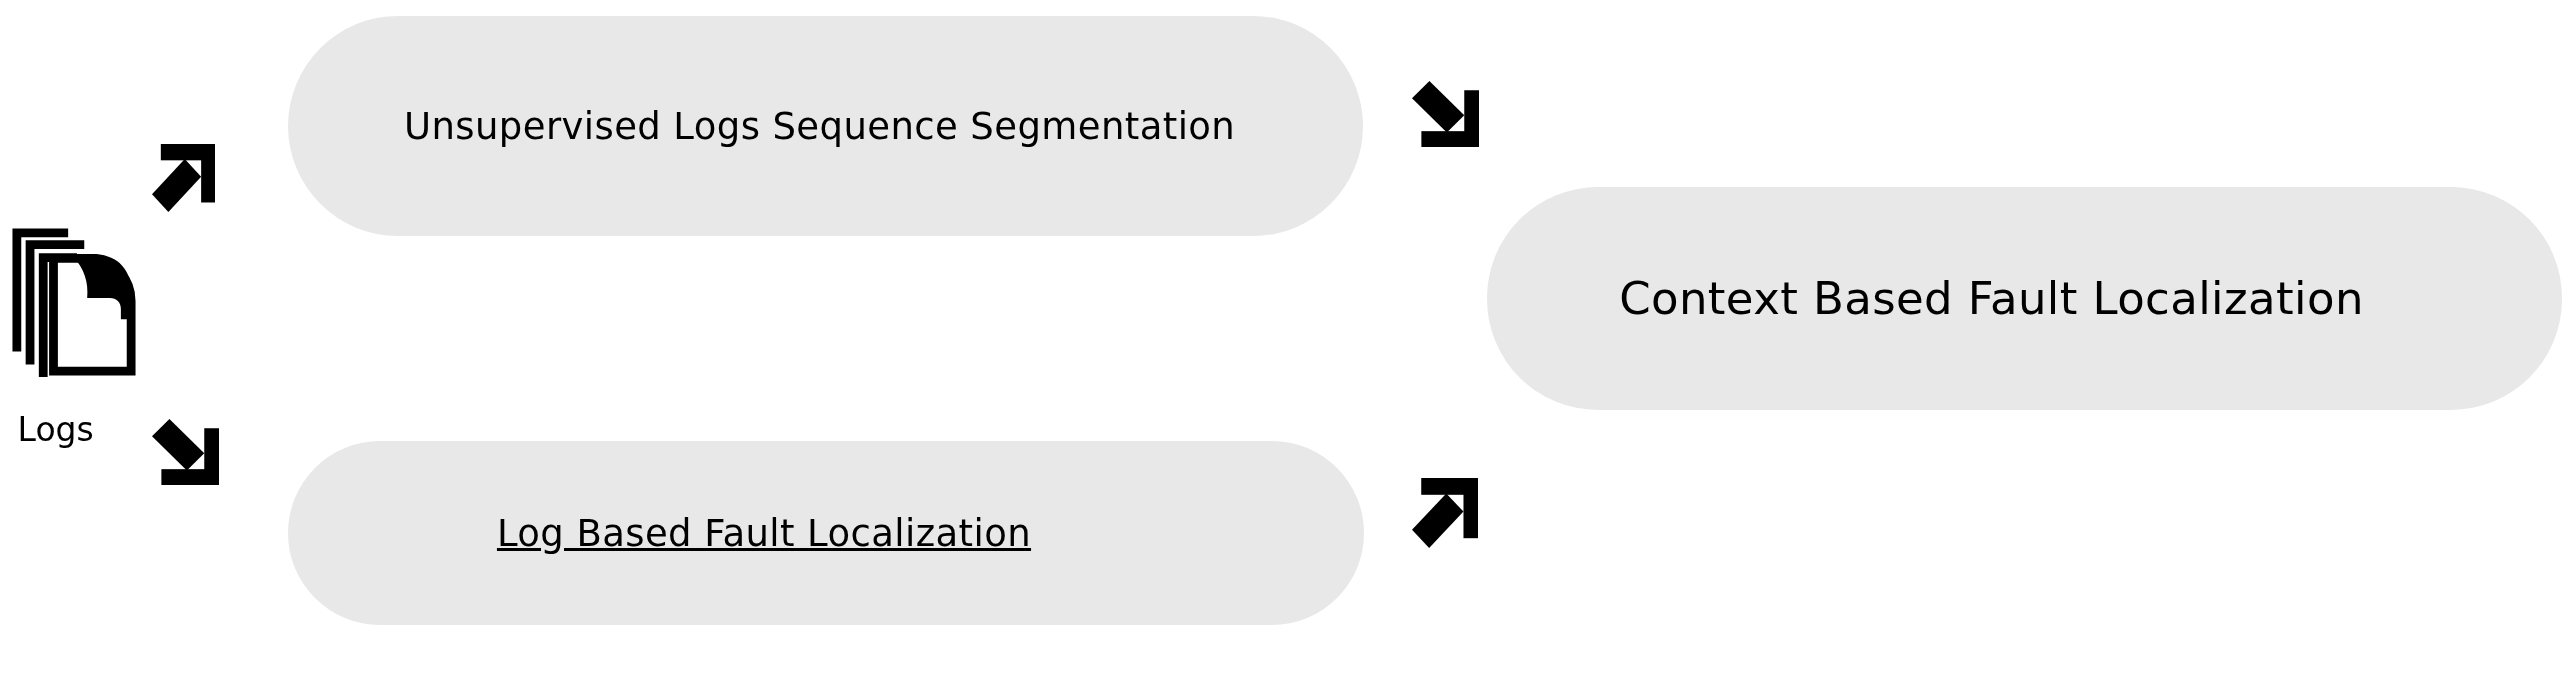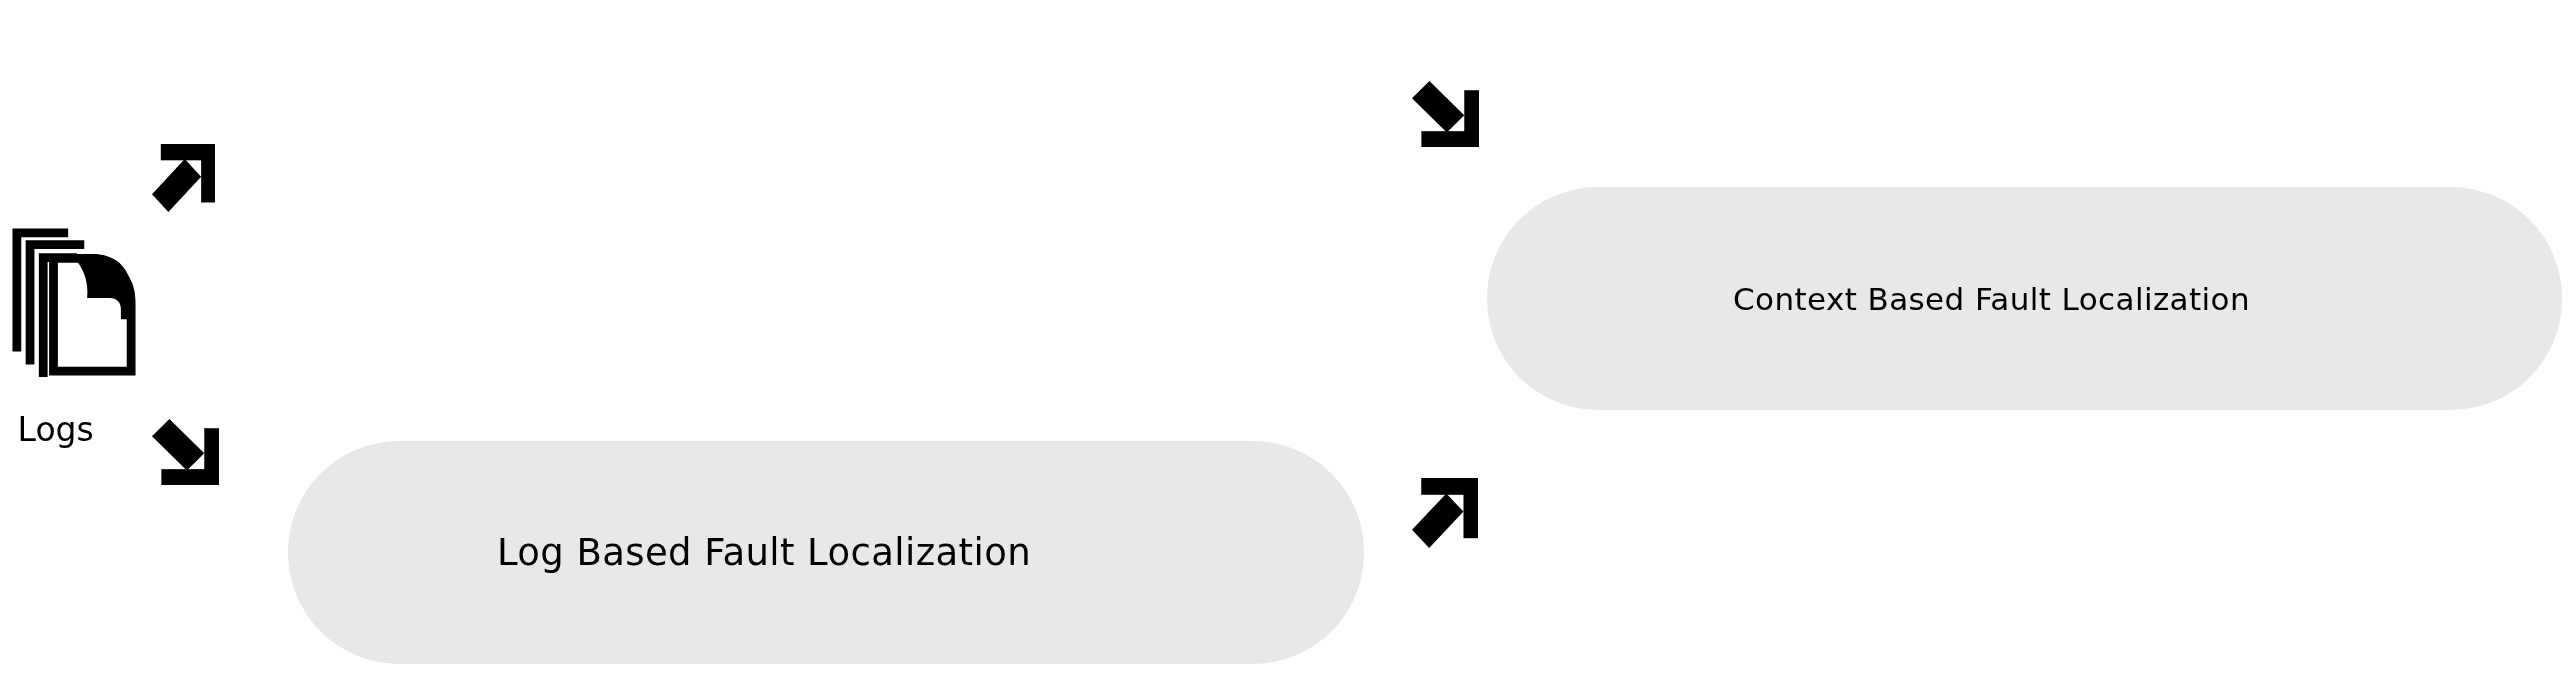--- a/index.html
+++ b/index.html
@@ -18,22 +18,22 @@
   .node {
     position: absolute;
     background: var(--node-fill, #e8e8e8);
     border-radius: 111px;
     display: flex;
     align-items: center;
     justify-content: center;
     color: var(--ink, #000000);
   }
   .node-top    { left: 288px;  top: 16px;  width: 1075px; height: 220px; font-size: 37px; }
-  .node-bottom { left: 288px;  top: 441px; width: 1076px; height: 223px; font-size: 37px; }
-  .node-right  { left: 1487px; top: 187px; width: 1075px; height: 223px; font-size: 31px; }
+  .node-bottom { left: 288px;  top: 441px; width: 1076px; height: 184px; font-size: 37px; text-decoration: underline; }
+  .node-right  { left: 1487px; top: 187px; width: 1075px; height: 223px; font-size: 45px; }
   .node-label { white-space: nowrap; letter-spacing: 0.4px; }
   .node-top    .node-label { transform: translateX(-5.9px); }
   .node-bottom .node-label { transform: translateX(-62px); }
   .node-right  .node-label { transform: translateX(-33px); }
 
   .arrow { position: absolute; }
   .arrow-1 { left: 152px;  top: 144px; width: 63px; height: 68px; }
   .arrow-2 { left: 152px;  top: 419px; width: 67px; height: 66px; }
   .arrow-3 { left: 1412px; top: 81px; width: 67px; height: 66px; }
   .arrow-4 { left: 1412px; top: 478px; width: 66px; height: 70px; }
@@ -92,20 +92,23 @@
     <rect x="78" y="14" width="22" height="86"></rect>
     <path d="M0,26 L52,78 L78,52 L26,0 Z"></path>
   </svg>
 
   <svg class="arrow arrow-4" viewBox="0 0 100 100" preserveAspectRatio="none" aria-hidden="true">
     <rect x="14" y="0" width="86" height="24"></rect>
     <rect x="78" y="0" width="22" height="86"></rect>
     <path d="M0,74 L52,22 L78,48 L26,100 Z"></path>
   </svg>
 
+  <div class="node node-top">
+    <span class="node-label">Unsupervised Logs Sequence Segmentation</span>
+  </div>
 
   <div class="node node-bottom">
     <span class="node-label">Log Based Fault Localization</span>
   </div>
 
   <div class="node node-right">
     <span class="node-label">Context Based Fault Localization</span>
   </div>
 
 </div>

